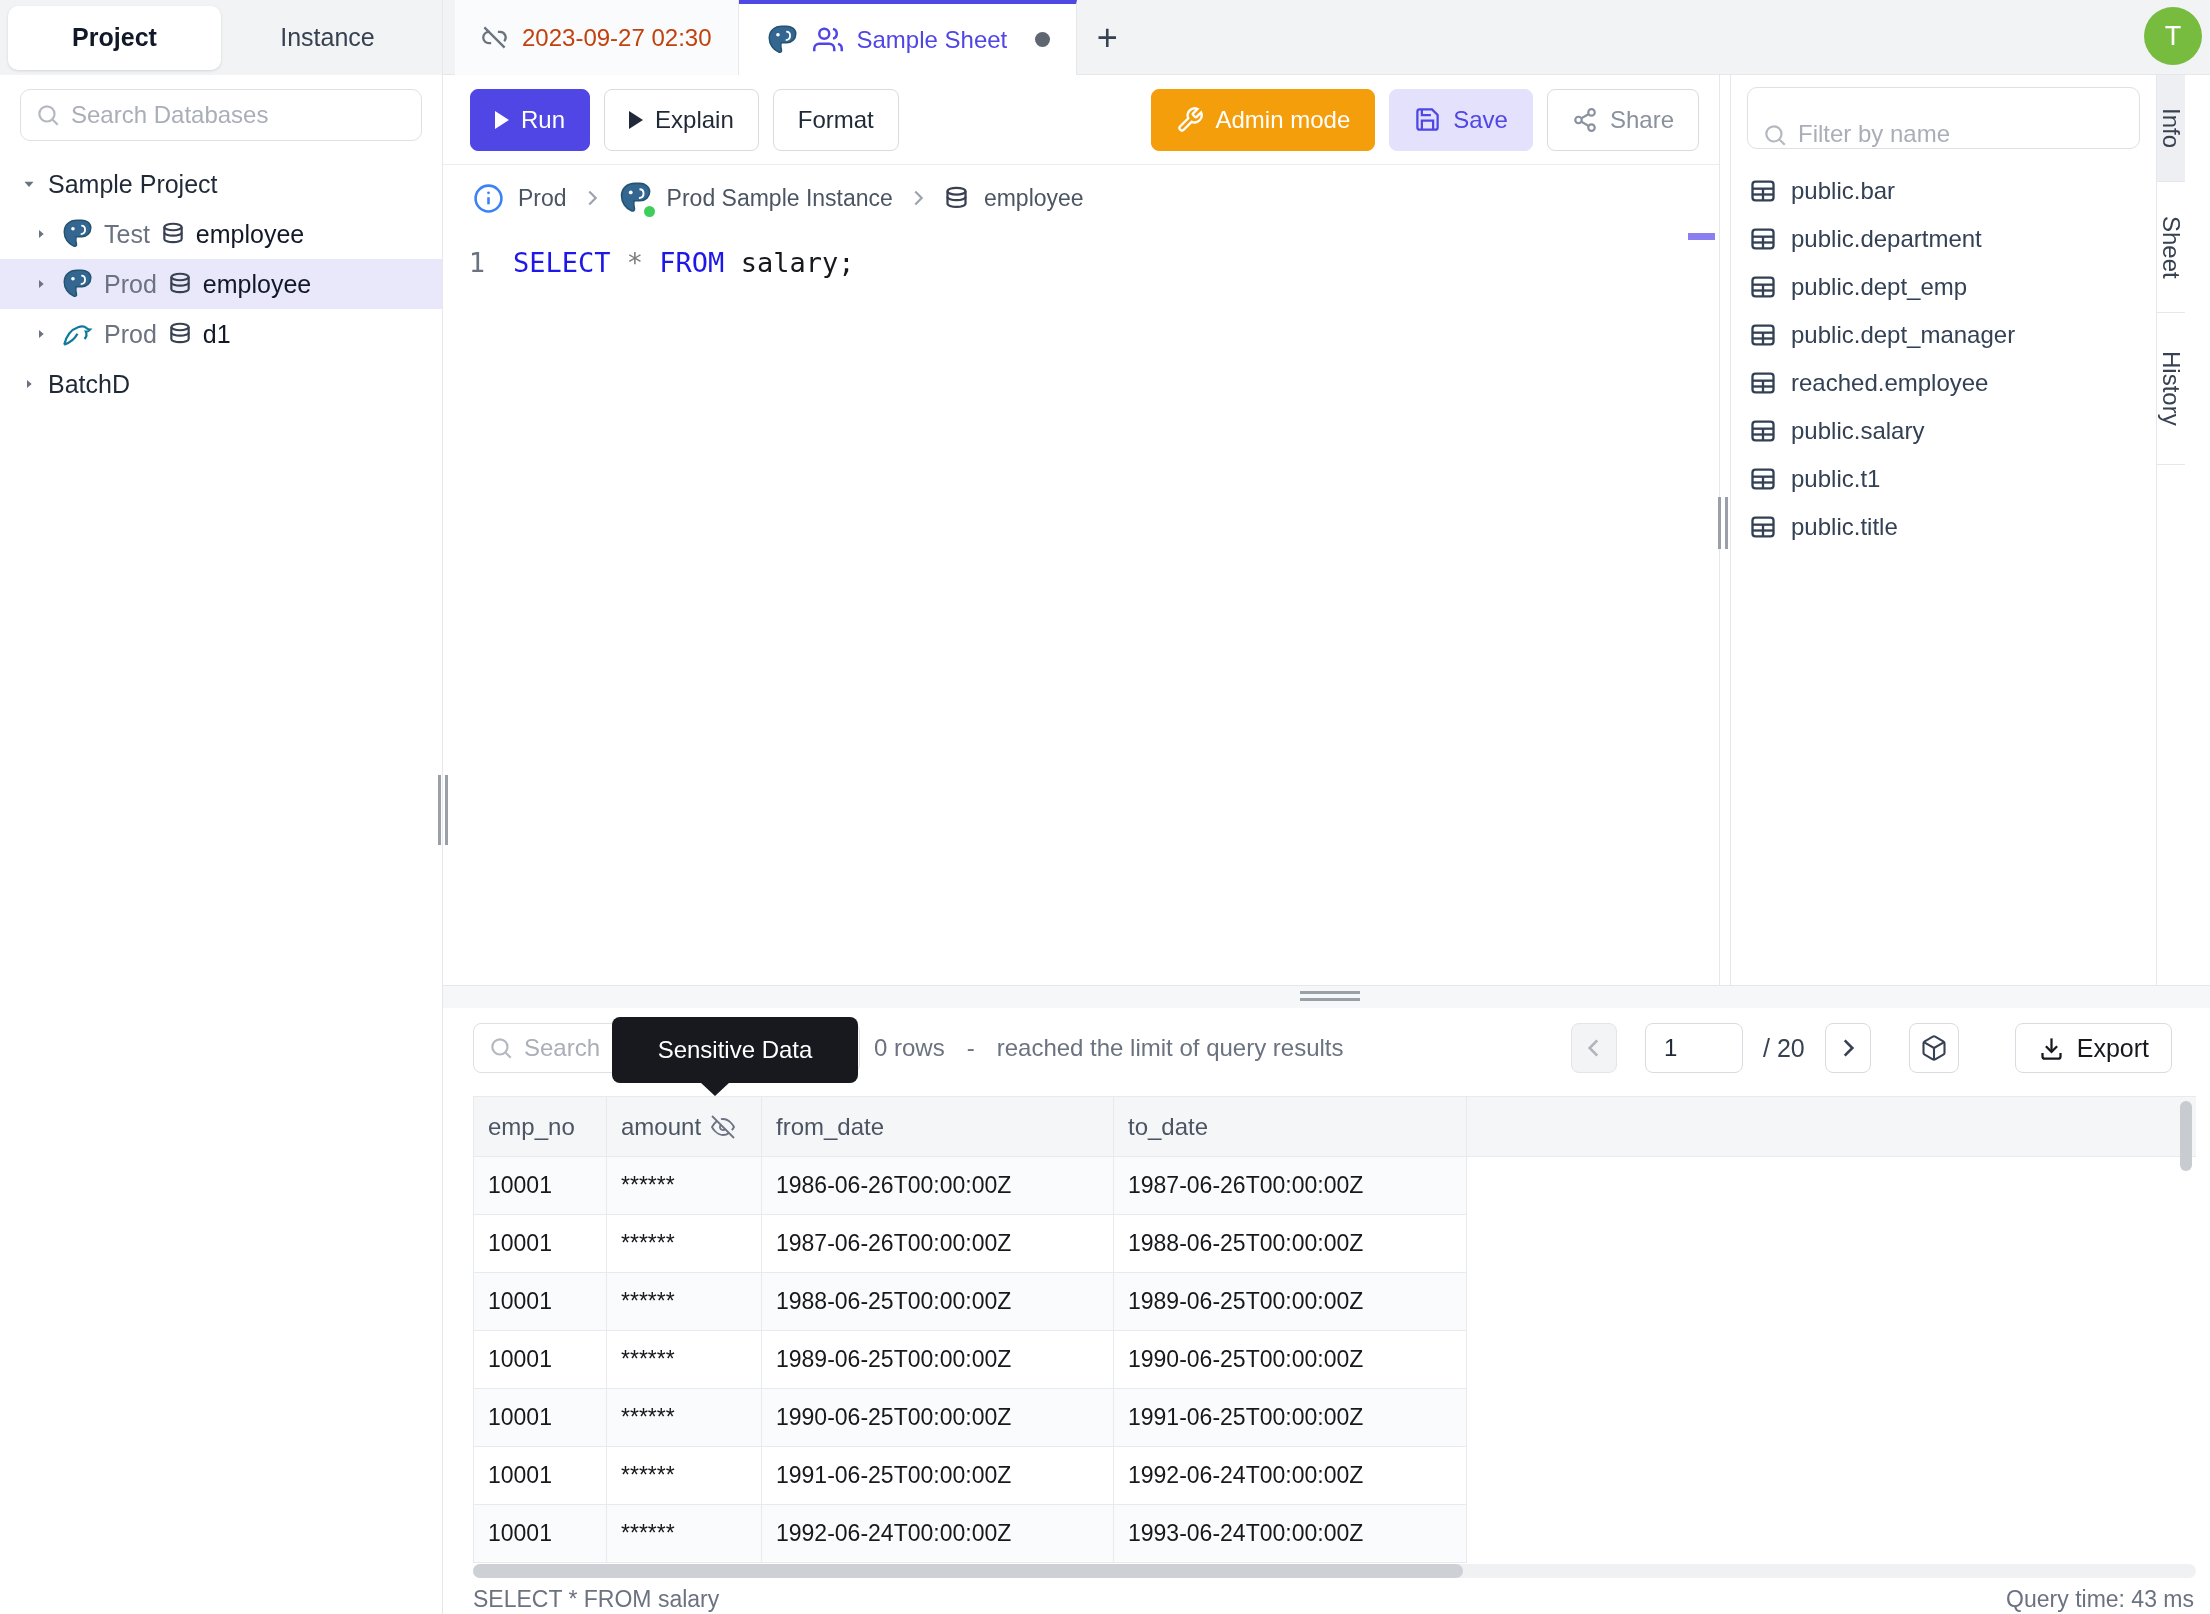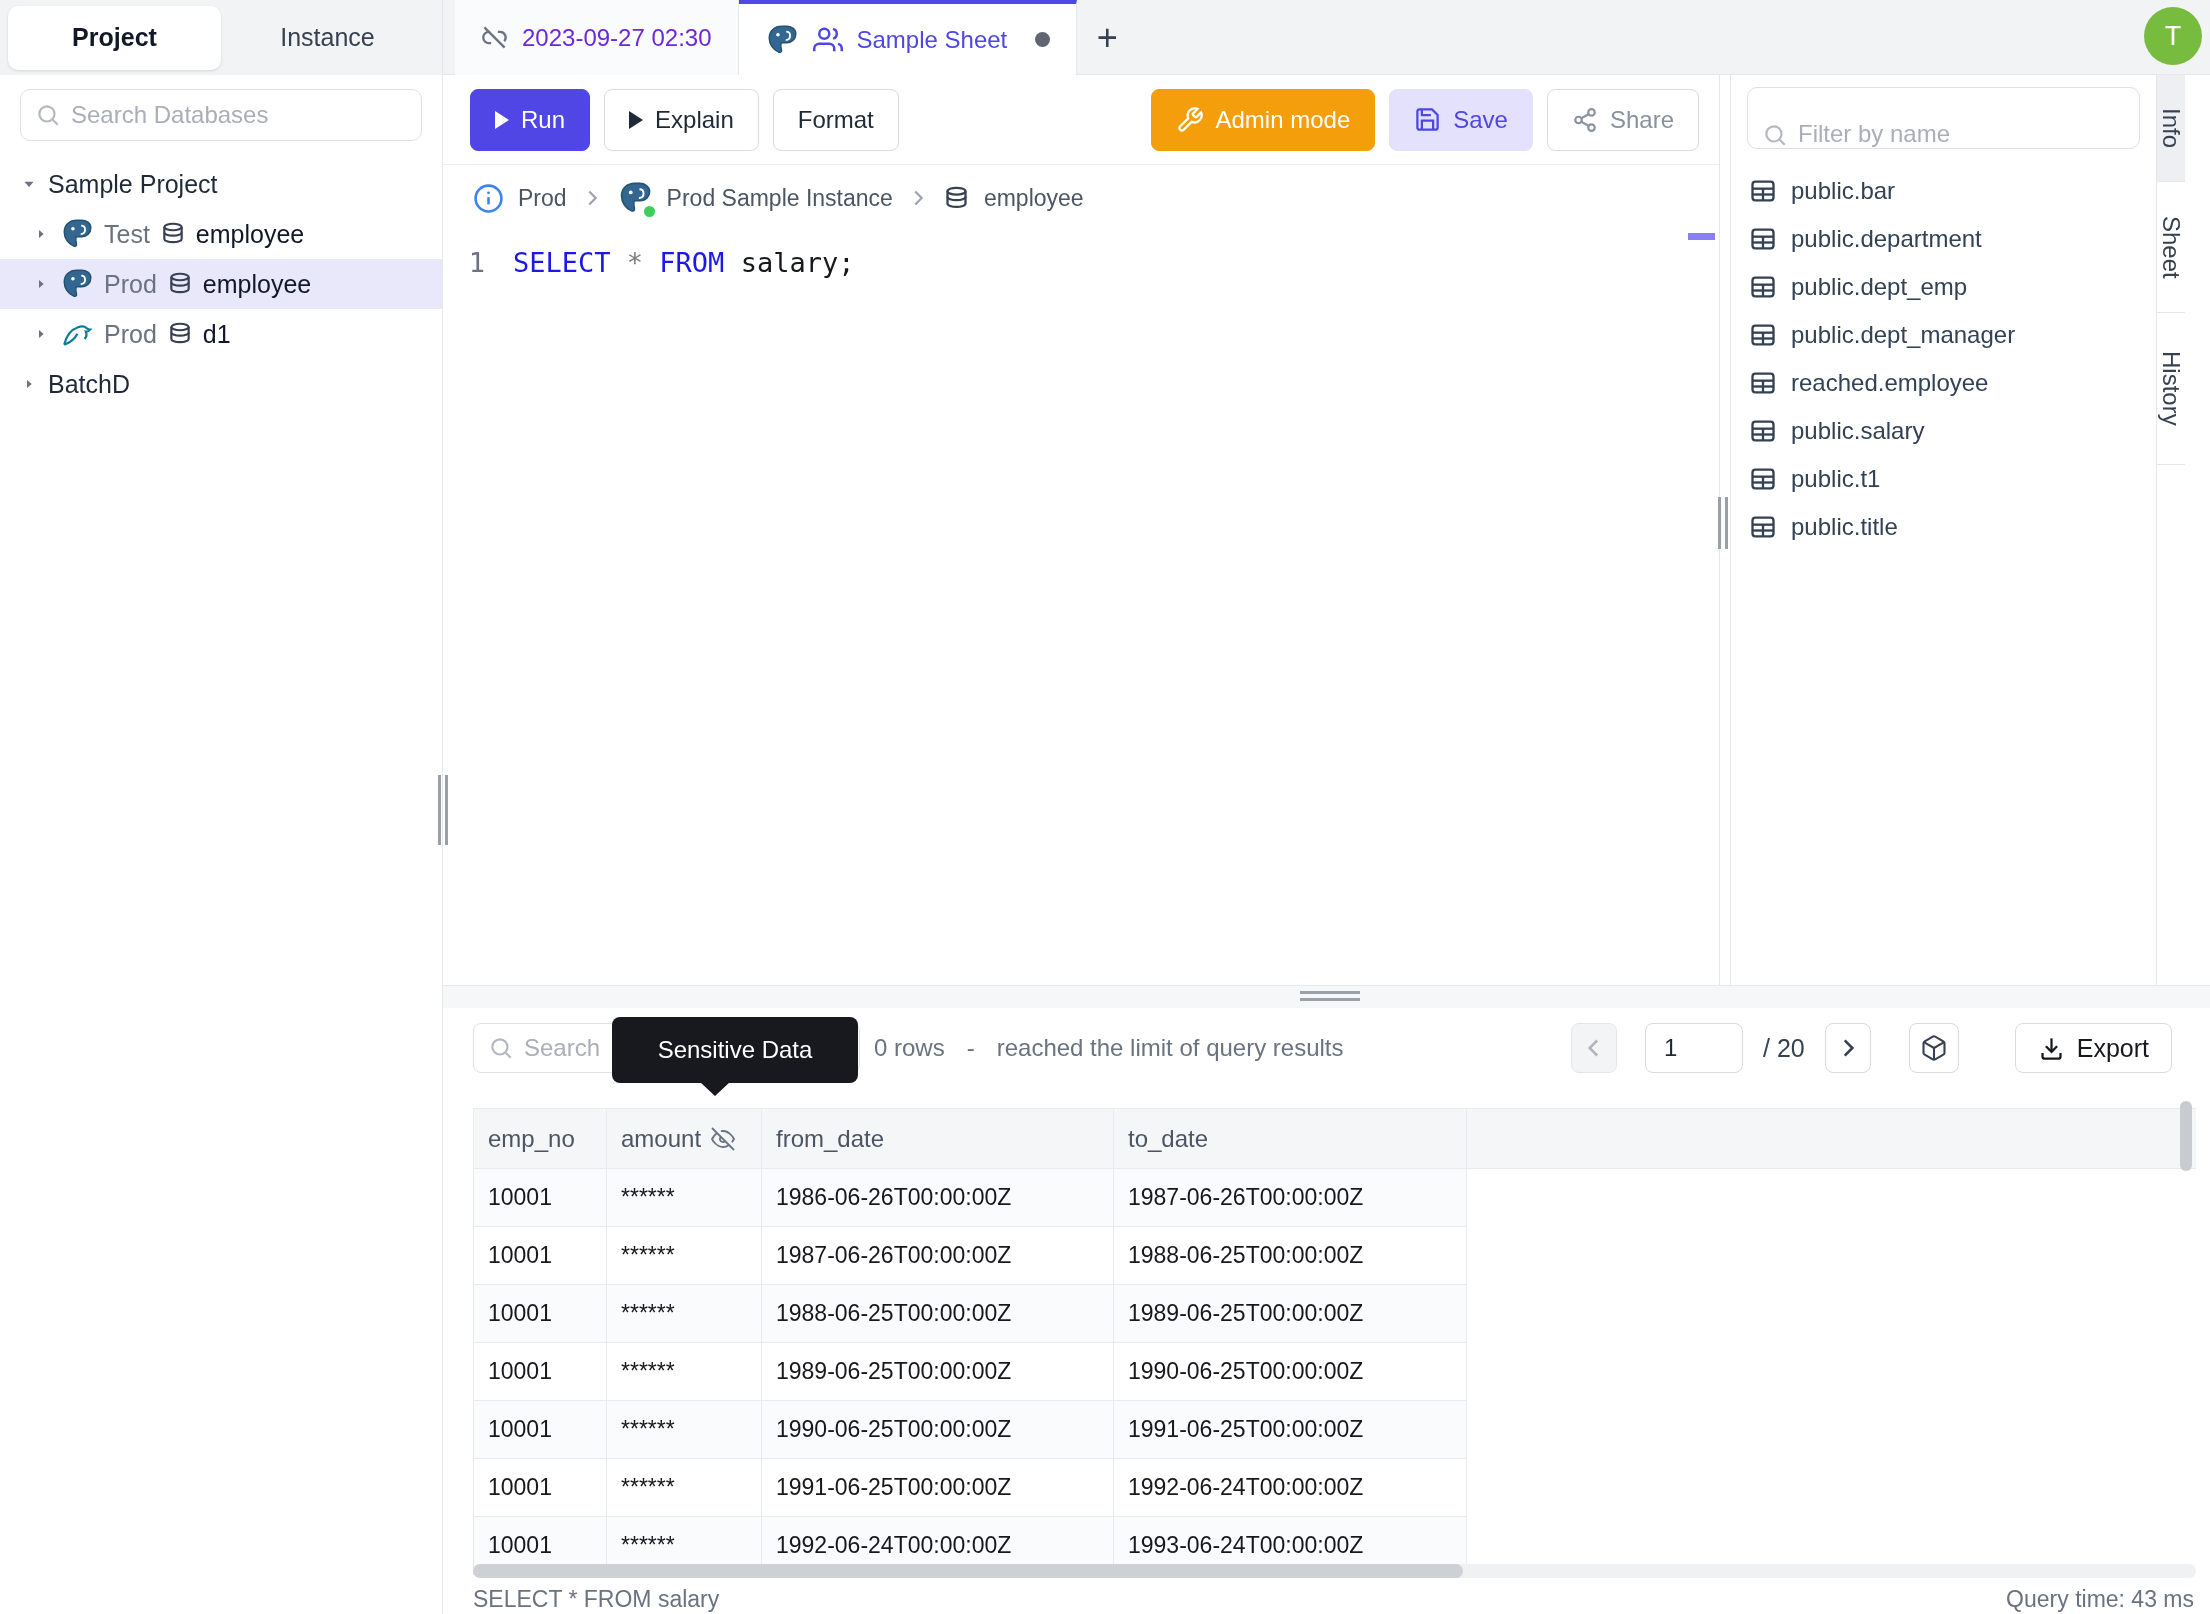--- a/index.html
+++ b/index.html
@@ -25,21 +25,21 @@
   .tree-row { height:50px; display:flex; align-items:center; gap:10px; padding-left:20px; cursor:pointer; }
   .tree-row.child { padding-left:32px; }
   .tree-row.selected { background:#e9e8fb; }
   .caret { width:18px; flex:none; color:#6b7280; }
   .env-label { color:#6b7280; }
   .db-label { color:#111827; }
   .group-label { color:#1f2937; }
 
   
   .tabbar { position:absolute; left:443px; top:0; width:1767px; height:75px; background:#f2f3f5; border-bottom:1px solid #e5e7eb; display:flex; }
-  .sheet-tab { height:75px; display:flex; align-items:center; gap:14px; padding:0 26px; background:#fafbfc; border-right:1px solid #e7e8ea; color:#6d28d9; font-size:24px; cursor:pointer; position:relative; }
+  .sheet-tab { height:75px; display:flex; align-items:center; gap:14px; padding:0 26px; background:#fafbfc; border-right:1px solid #e7e8ea; color:#c2410c; font-size:24px; cursor:pointer; position:relative; }
   .sheet-tab.active { background:#fff; color:#4f46e5; border-top:4px solid #5048e5; }
   .tab-dot { width:15px; height:15px; border-radius:50%; background:#5f6672; margin-left:14px; }
   .tab-plus { width:60px; height:75px; display:flex; align-items:center; justify-content:center; font-size:36px; color:#374151; cursor:pointer; }
   .avatar { position:absolute; right:8px; top:7px; width:58px; height:58px; border-radius:50%; background:#77bc3f; color:#fff; display:flex; align-items:center; justify-content:center; font-size:27px; }
 
   
   .editor-pane { position:absolute; left:443px; top:75px; width:1277px; height:910px; background:#fff; border-right:1px solid #e5e7eb; }
   .toolbar { height:90px; display:flex; align-items:center; padding:0 20px 0 27px; border-bottom:1px solid #ebedef; gap:14px; }
   .btn { height:62px; display:flex; align-items:center; justify-content:flex-end; gap:12px; border-radius:8px; font-size:24px; padding:0 24px; background:#fff; border:1px solid #d9dbe0; color:#1f2937; cursor:pointer; white-space:nowrap; }
   .btn-run { background:#4f46e5; border-color:#4f46e5; color:#fff; }
@@ -88,21 +88,21 @@
   .res-right { position:absolute; right:38px; top:37px; display:flex; align-items:center; }
   .pg-btn { width:46px; height:50px; border:1px solid #d9dbe0; border-radius:8px; background:#fff; display:flex; align-items:center; justify-content:center; color:#374151; cursor:pointer; }
   .pg-btn.disabled { background:#f3f4f6; color:#b0b5bd; border-color:#e3e5e8; cursor:default; }
   .pg-input { width:98px; height:50px; border:1px solid #d9dbe0; border-radius:8px; font-size:24px; color:#1f2937; padding:0 18px; outline:none; font-family:"Liberation Sans",sans-serif; }
   .pg-total { color:#374151; font-size:25px; margin:0 20px; }
   .cube-btn { width:50px; height:50px; }
   .export-btn { height:50px; padding:0 22px; display:flex; align-items:center; gap:12px; border:1px solid #d9dbe0; border-radius:8px; background:#fff; color:#17181c; font-size:25px; cursor:pointer; }
   .tooltip { position:absolute; left:169px; top:31px; width:246px; height:66px; background:#17191e; color:#fff; border-radius:8px; display:flex; align-items:center; justify-content:center; font-size:24px; z-index:10; }
   .tooltip .arrow { position:absolute; left:88px; bottom:-13px; width:0; height:0; border-left:15px solid transparent; border-right:15px solid transparent; border-top:14px solid #17191e; }
 
-  .grid { position:absolute; left:30px; right:14px; top:122px; }
+  .grid { position:absolute; left:30px; right:14px; top:110px; }
   .grid-header { display:flex; height:61px; background:#f5f6f8; border-top:1px solid #e8eaed; border-bottom:1px solid #e8eaed; border-left:1px solid #e8eaed; color:#4b5563; font-size:24px; }
   .hcell { display:flex; align-items:center; gap:10px; padding:0 14px; border-right:1px solid #e8eaed; }
   .c1 { width:133px; } .c2 { width:155px; } .c3 { width:352px; } .c4 { width:353px; } .c5 { flex:1; border-right:none; }
   .grid-row { display:flex; height:58px; background:#fff; width:994px; border-left:1px solid #e8eaed; }
   .grid-row:nth-child(even) { background:#fafbfd; }
   .cell { display:flex; align-items:center; padding:0 14px; border-right:1px solid #e8eaed; border-bottom:1px solid #e8eaed; color:#17181c; font-size:23px; white-space:nowrap; overflow:hidden; }
   .vscroll { position:absolute; right:18px; top:115px; width:12px; height:70px; background:#c8cbcf; border-radius:6px; }
   .hscroll { position:absolute; left:30px; right:14px; top:578px; height:14px; background:#f0f1f3; border-radius:7px; }
   .hscroll .thumb { width:990px; height:14px; background:#cdd0d4; border-radius:7px; }
   .res-status { position:absolute; left:30px; right:16px; top:596px; height:34px; display:flex; align-items:center; justify-content:space-between; color:#6b7280; font-size:23px; }

